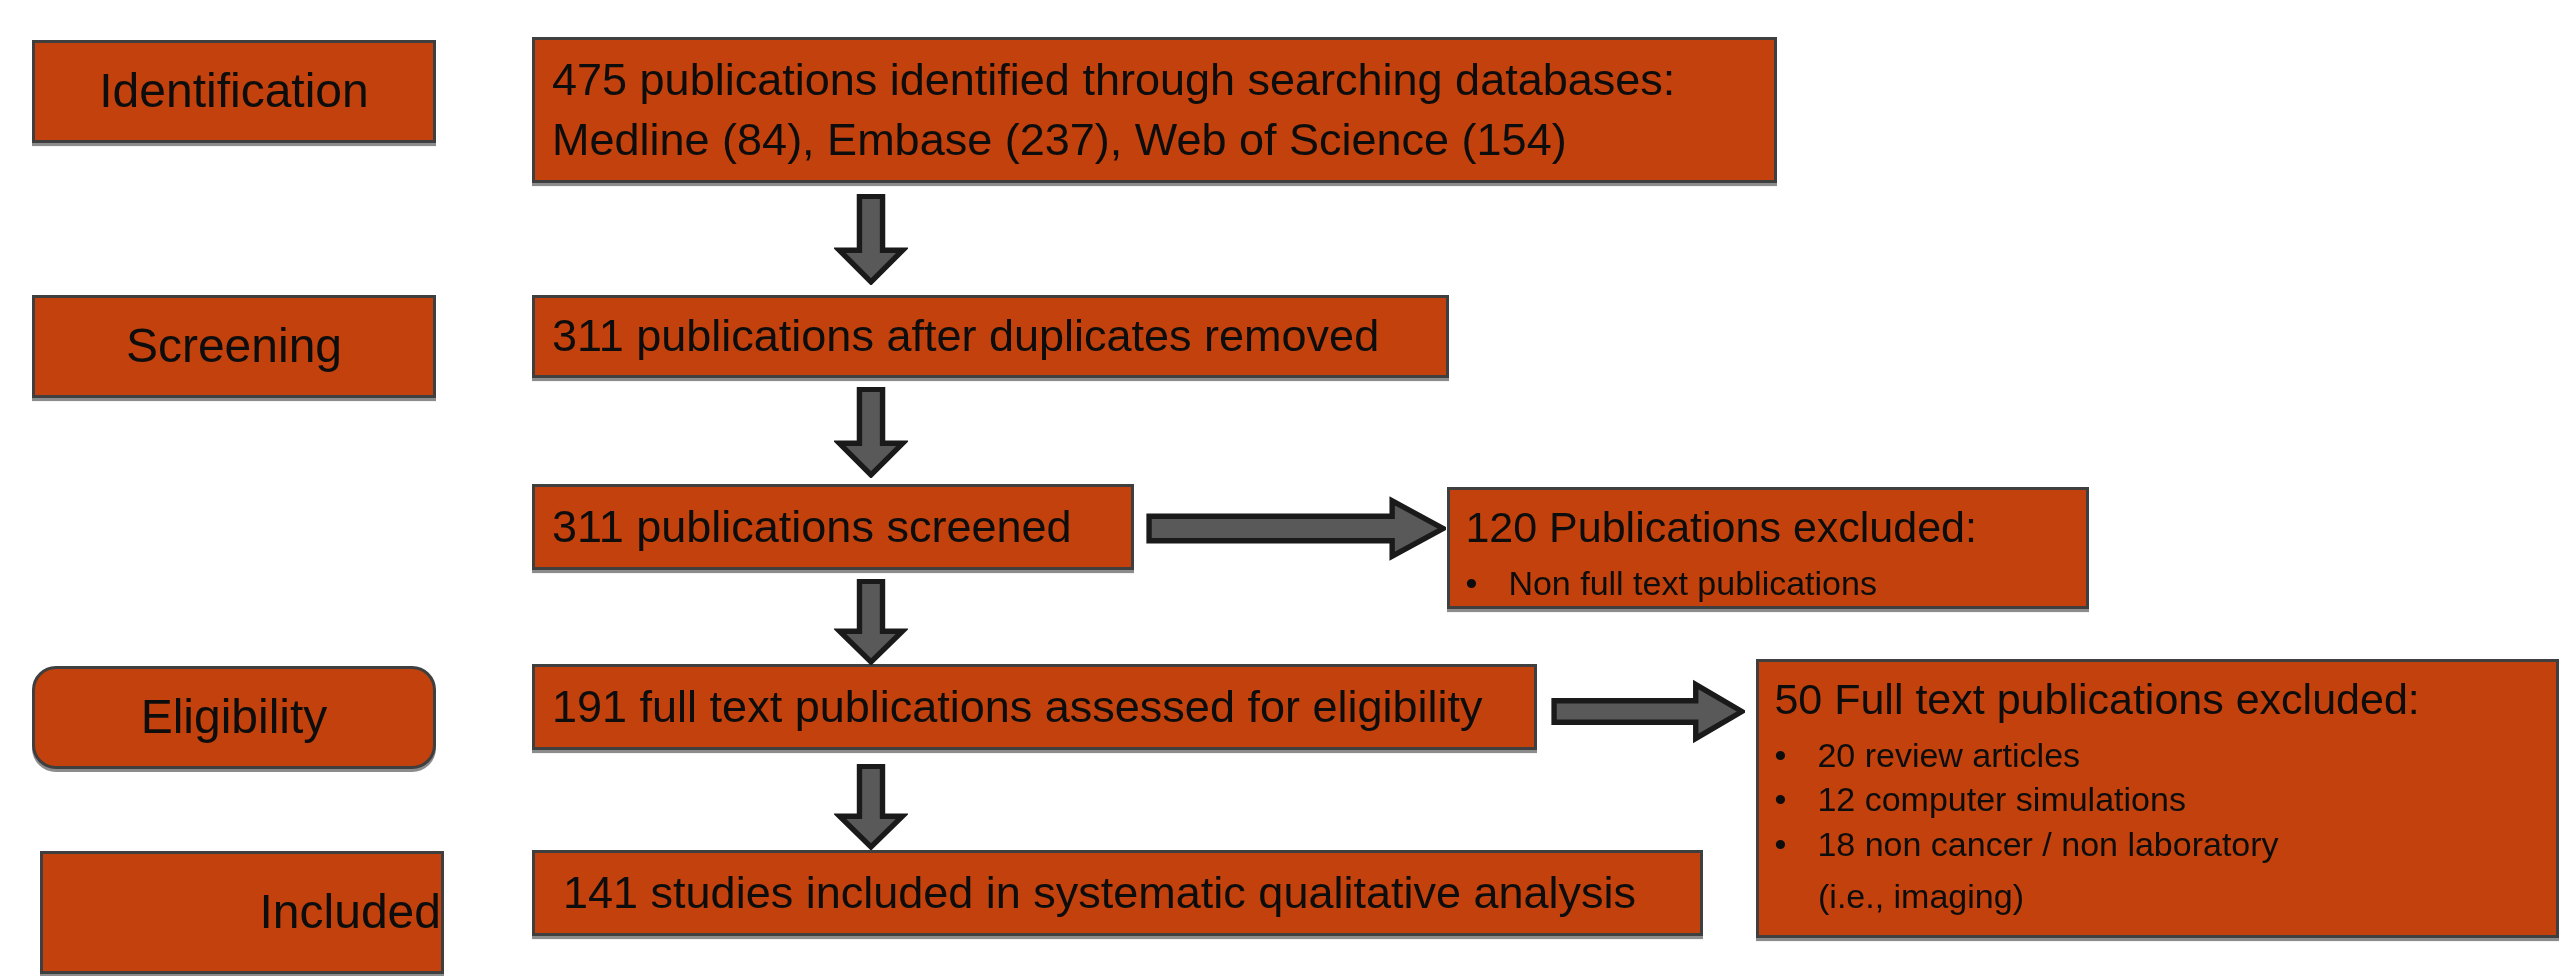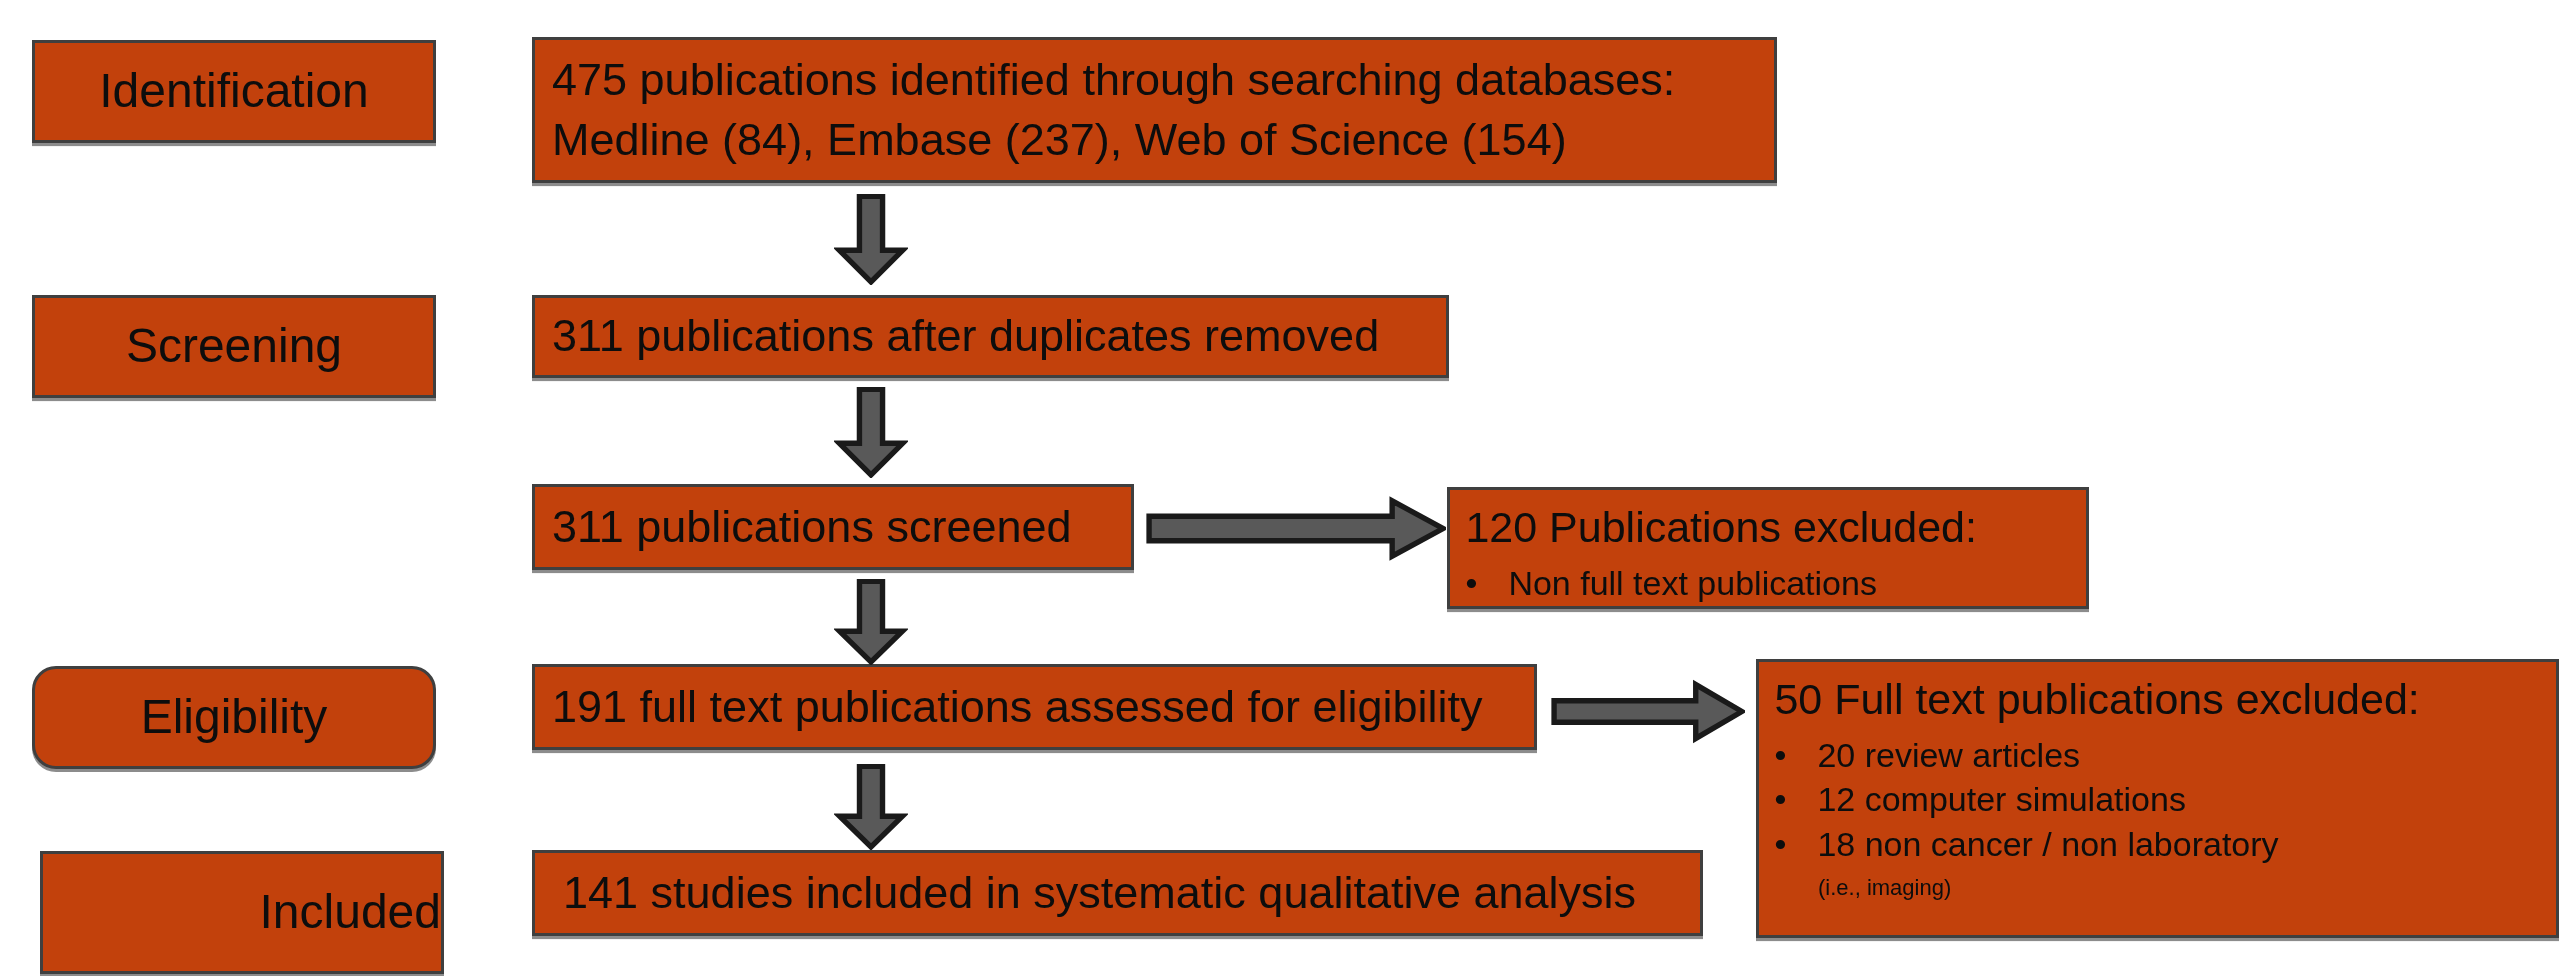--- a/index.html
+++ b/index.html
@@ -68,21 +68,21 @@
   }
   .excl li .bullet{
     display:inline-block;
     width:43px;
     flex:0 0 43px;
     font-size:34px;
     line-height:1.30;
   }
   .excl li .litxt{display:block;}
   .excl .cont{
-    font-size:22px;
+    font-size:34px;
     line-height:1.30;
     padding-left:59px;
     white-space:nowrap;
   }
 
   
   .arrow{position:absolute;}
   .arrow svg{display:block;}
 </style>
 </head>

